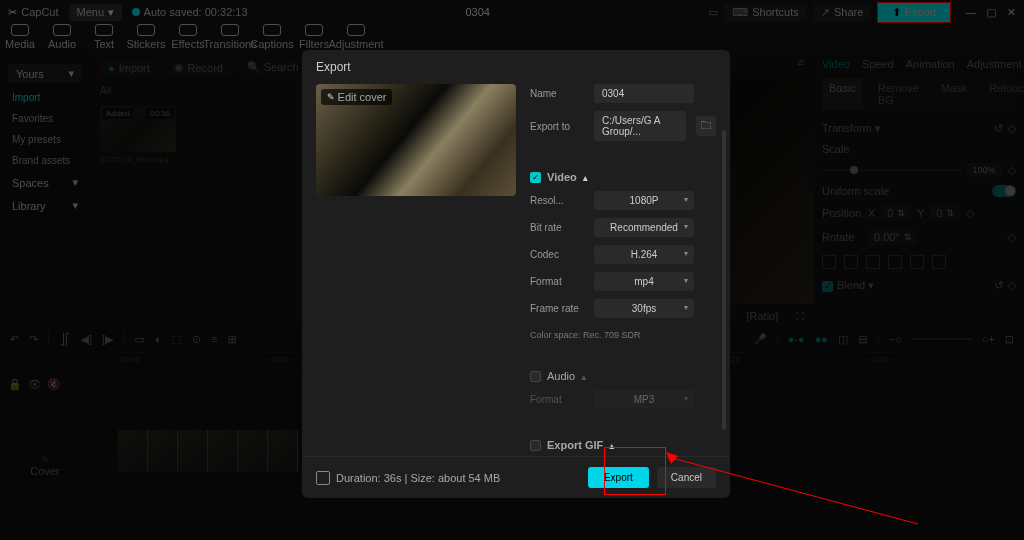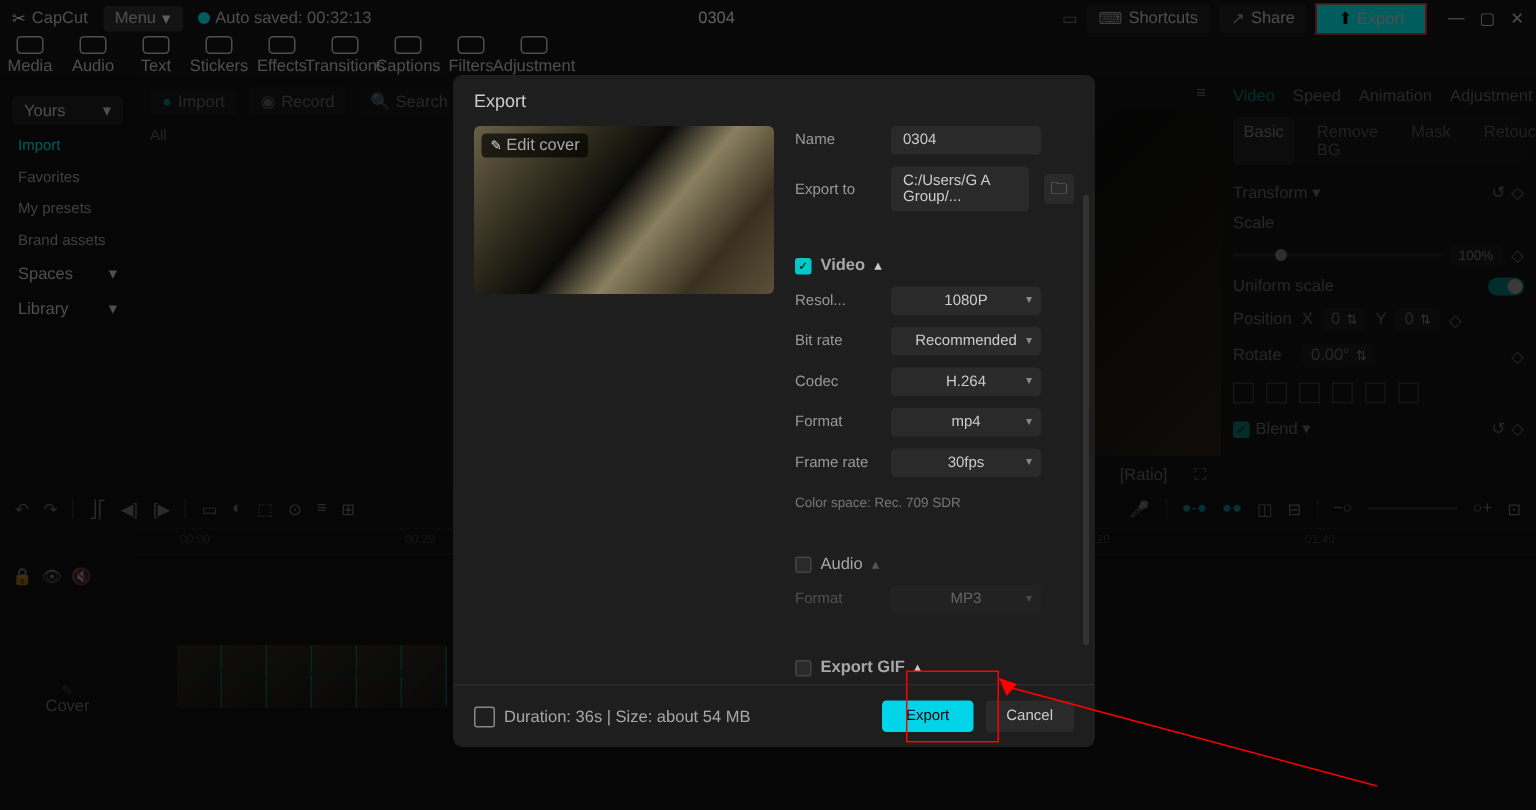--- a/index.html
+++ b/index.html
@@ -180,20 +180,27 @@
       </div>
   </div>
 
   <div class="media-panel">
     <div class="media-top">
       <span class="media-btn active">● <span>Import</span></span>
       <span class="media-btn">◉ <span>Record</span></span>
       <span class="search-box">🔍 <span>Search media</span></span>
     </div>
     <div style="margin-top:8px;color:#999;font-size:10px">All</div>
+    <div class="thumb-card">
+      <div class="thumb">
+        <span class="badge">Added</span>
+        <span class="dur">00:36</span>
+      </div>
+      <div class="thumb-name">1225274_4fps.mp4</div>
+    </div>
   </div>
 
   <div class="player-panel">
     <div class="player-head">
         <span>Player</span>
         <span>≡</span>
       </div>
     <div class="player-content"></div>
     <div class="player-ctrl">
       <span>00:00:05:05 00:00:36:05</span>

